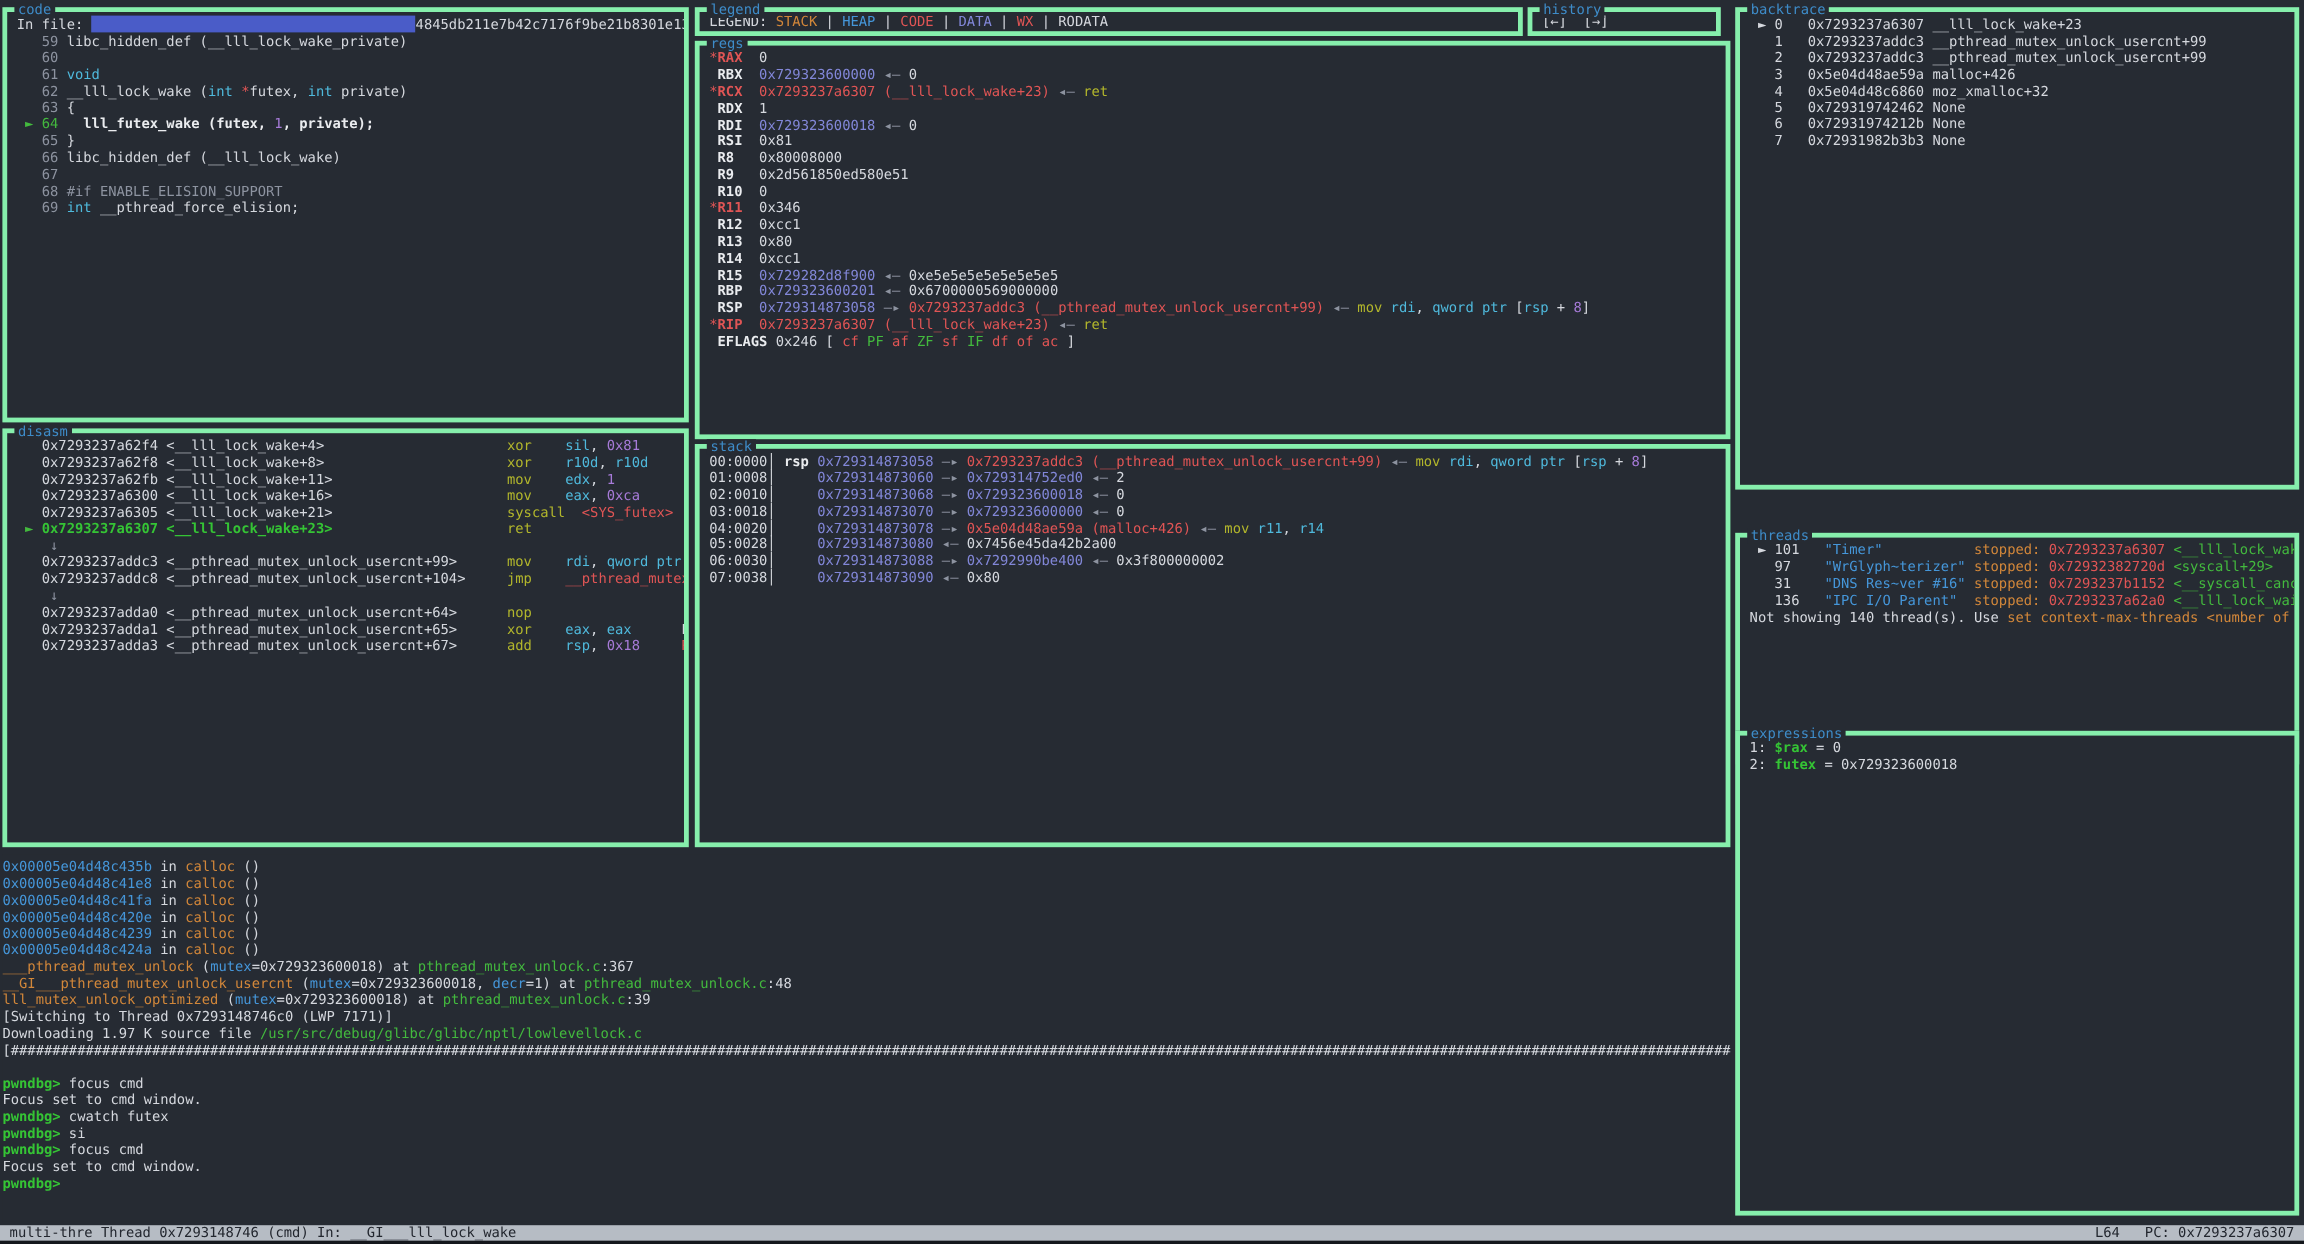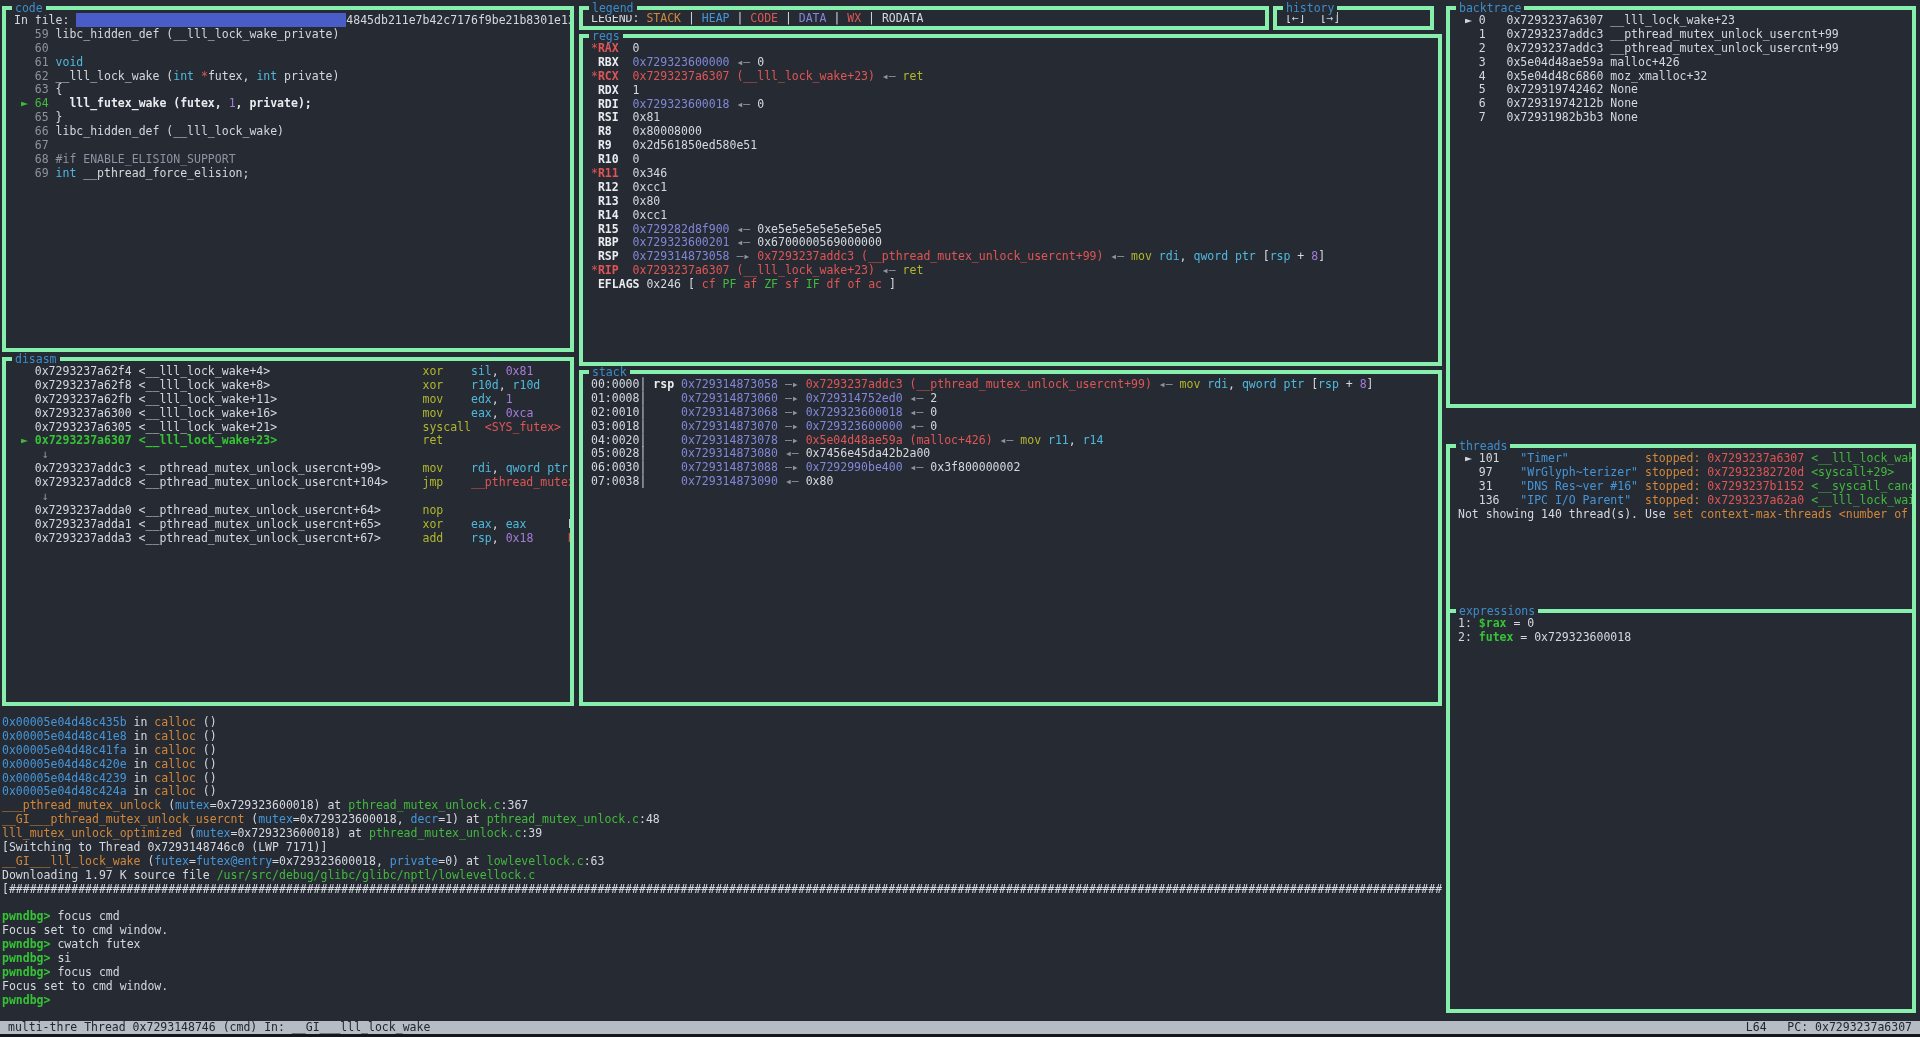--- a/index.html
+++ b/index.html
@@ -191,21 +191,20 @@
         <div class="tl"><span class="c-blue">0x00005e04d48c435b</span><span class="c-w"> in </span><span class="c-orange">calloc</span><span class="c-w"> ()</span></div>
         <div class="tl"><span class="c-blue">0x00005e04d48c41e8</span><span class="c-w"> in </span><span class="c-orange">calloc</span><span class="c-w"> ()</span></div>
         <div class="tl"><span class="c-blue">0x00005e04d48c41fa</span><span class="c-w"> in </span><span class="c-orange">calloc</span><span class="c-w"> ()</span></div>
         <div class="tl"><span class="c-blue">0x00005e04d48c420e</span><span class="c-w"> in </span><span class="c-orange">calloc</span><span class="c-w"> ()</span></div>
         <div class="tl"><span class="c-blue">0x00005e04d48c4239</span><span class="c-w"> in </span><span class="c-orange">calloc</span><span class="c-w"> ()</span></div>
         <div class="tl"><span class="c-blue">0x00005e04d48c424a</span><span class="c-w"> in </span><span class="c-orange">calloc</span><span class="c-w"> ()</span></div>
         <div class="tl"><span class="c-orange">___pthread_mutex_unlock</span><span class="c-w"> (</span><span class="c-blue">mutex</span><span class="c-w">=0x729323600018) at </span><span class="c-green">pthread_mutex_unlock.c</span><span class="c-w">:367</span></div>
         <div class="tl"><span class="c-orange">__GI___pthread_mutex_unlock_usercnt</span><span class="c-w"> (</span><span class="c-blue">mutex</span><span class="c-w">=0x729323600018, </span><span class="c-blue">decr</span><span class="c-w">=1) at </span><span class="c-green">pthread_mutex_unlock.c</span><span class="c-w">:48</span></div>
         <div class="tl"><span class="c-orange">lll_mutex_unlock_optimized</span><span class="c-w"> (</span><span class="c-blue">mutex</span><span class="c-w">=0x729323600018) at </span><span class="c-green">pthread_mutex_unlock.c</span><span class="c-w">:39</span></div>
         <div class="tl"><span class="c-w">[Switching to Thread 0x7293148746c0 (LWP 7171)]</span></div>
-        <div class="tl"><span class="c-orange">__GI___lll_lock_wake</span><span class="c-w"> (</span><span class="c-blue">futex</span><span class="c-w">=</span><span class="c-blue">futex@entry</span><span class="c-w">=0x729323600018, </span><span class="c-blue">private</span><span class="c-w">=0) at </span><span class="c-green">lowlevellock.c</span><span class="c-w">:63</span></div>
         <div class="tl"><span class="c-w">Downloading 1.97 K source file </span><span class="c-green">/usr/src/debug/glibc/glibc/nptl/lowlevellock.c</span></div>
         <div class="tl"><span class="c-w">[##########################################################################################################################################################################################################################</span></div>
         <div class="tl"><span class="c-w"></span></div>
         <div class="tl"><span class="c-greenb">pwndbg&gt; </span><span class="c-w">focus cmd</span></div>
         <div class="tl"><span class="c-w">Focus set to cmd window.</span></div>
         <div class="tl"><span class="c-greenb">pwndbg&gt; </span><span class="c-w">cwatch futex</span></div>
         <div class="tl"><span class="c-greenb">pwndbg&gt; </span><span class="c-w">si</span></div>
         <div class="tl"><span class="c-greenb">pwndbg&gt; </span><span class="c-w">focus cmd</span></div>
         <div class="tl"><span class="c-w">Focus set to cmd window.</span></div>
         <div class="tl"><span class="c-greenb">pwndbg&gt; </span></div>

